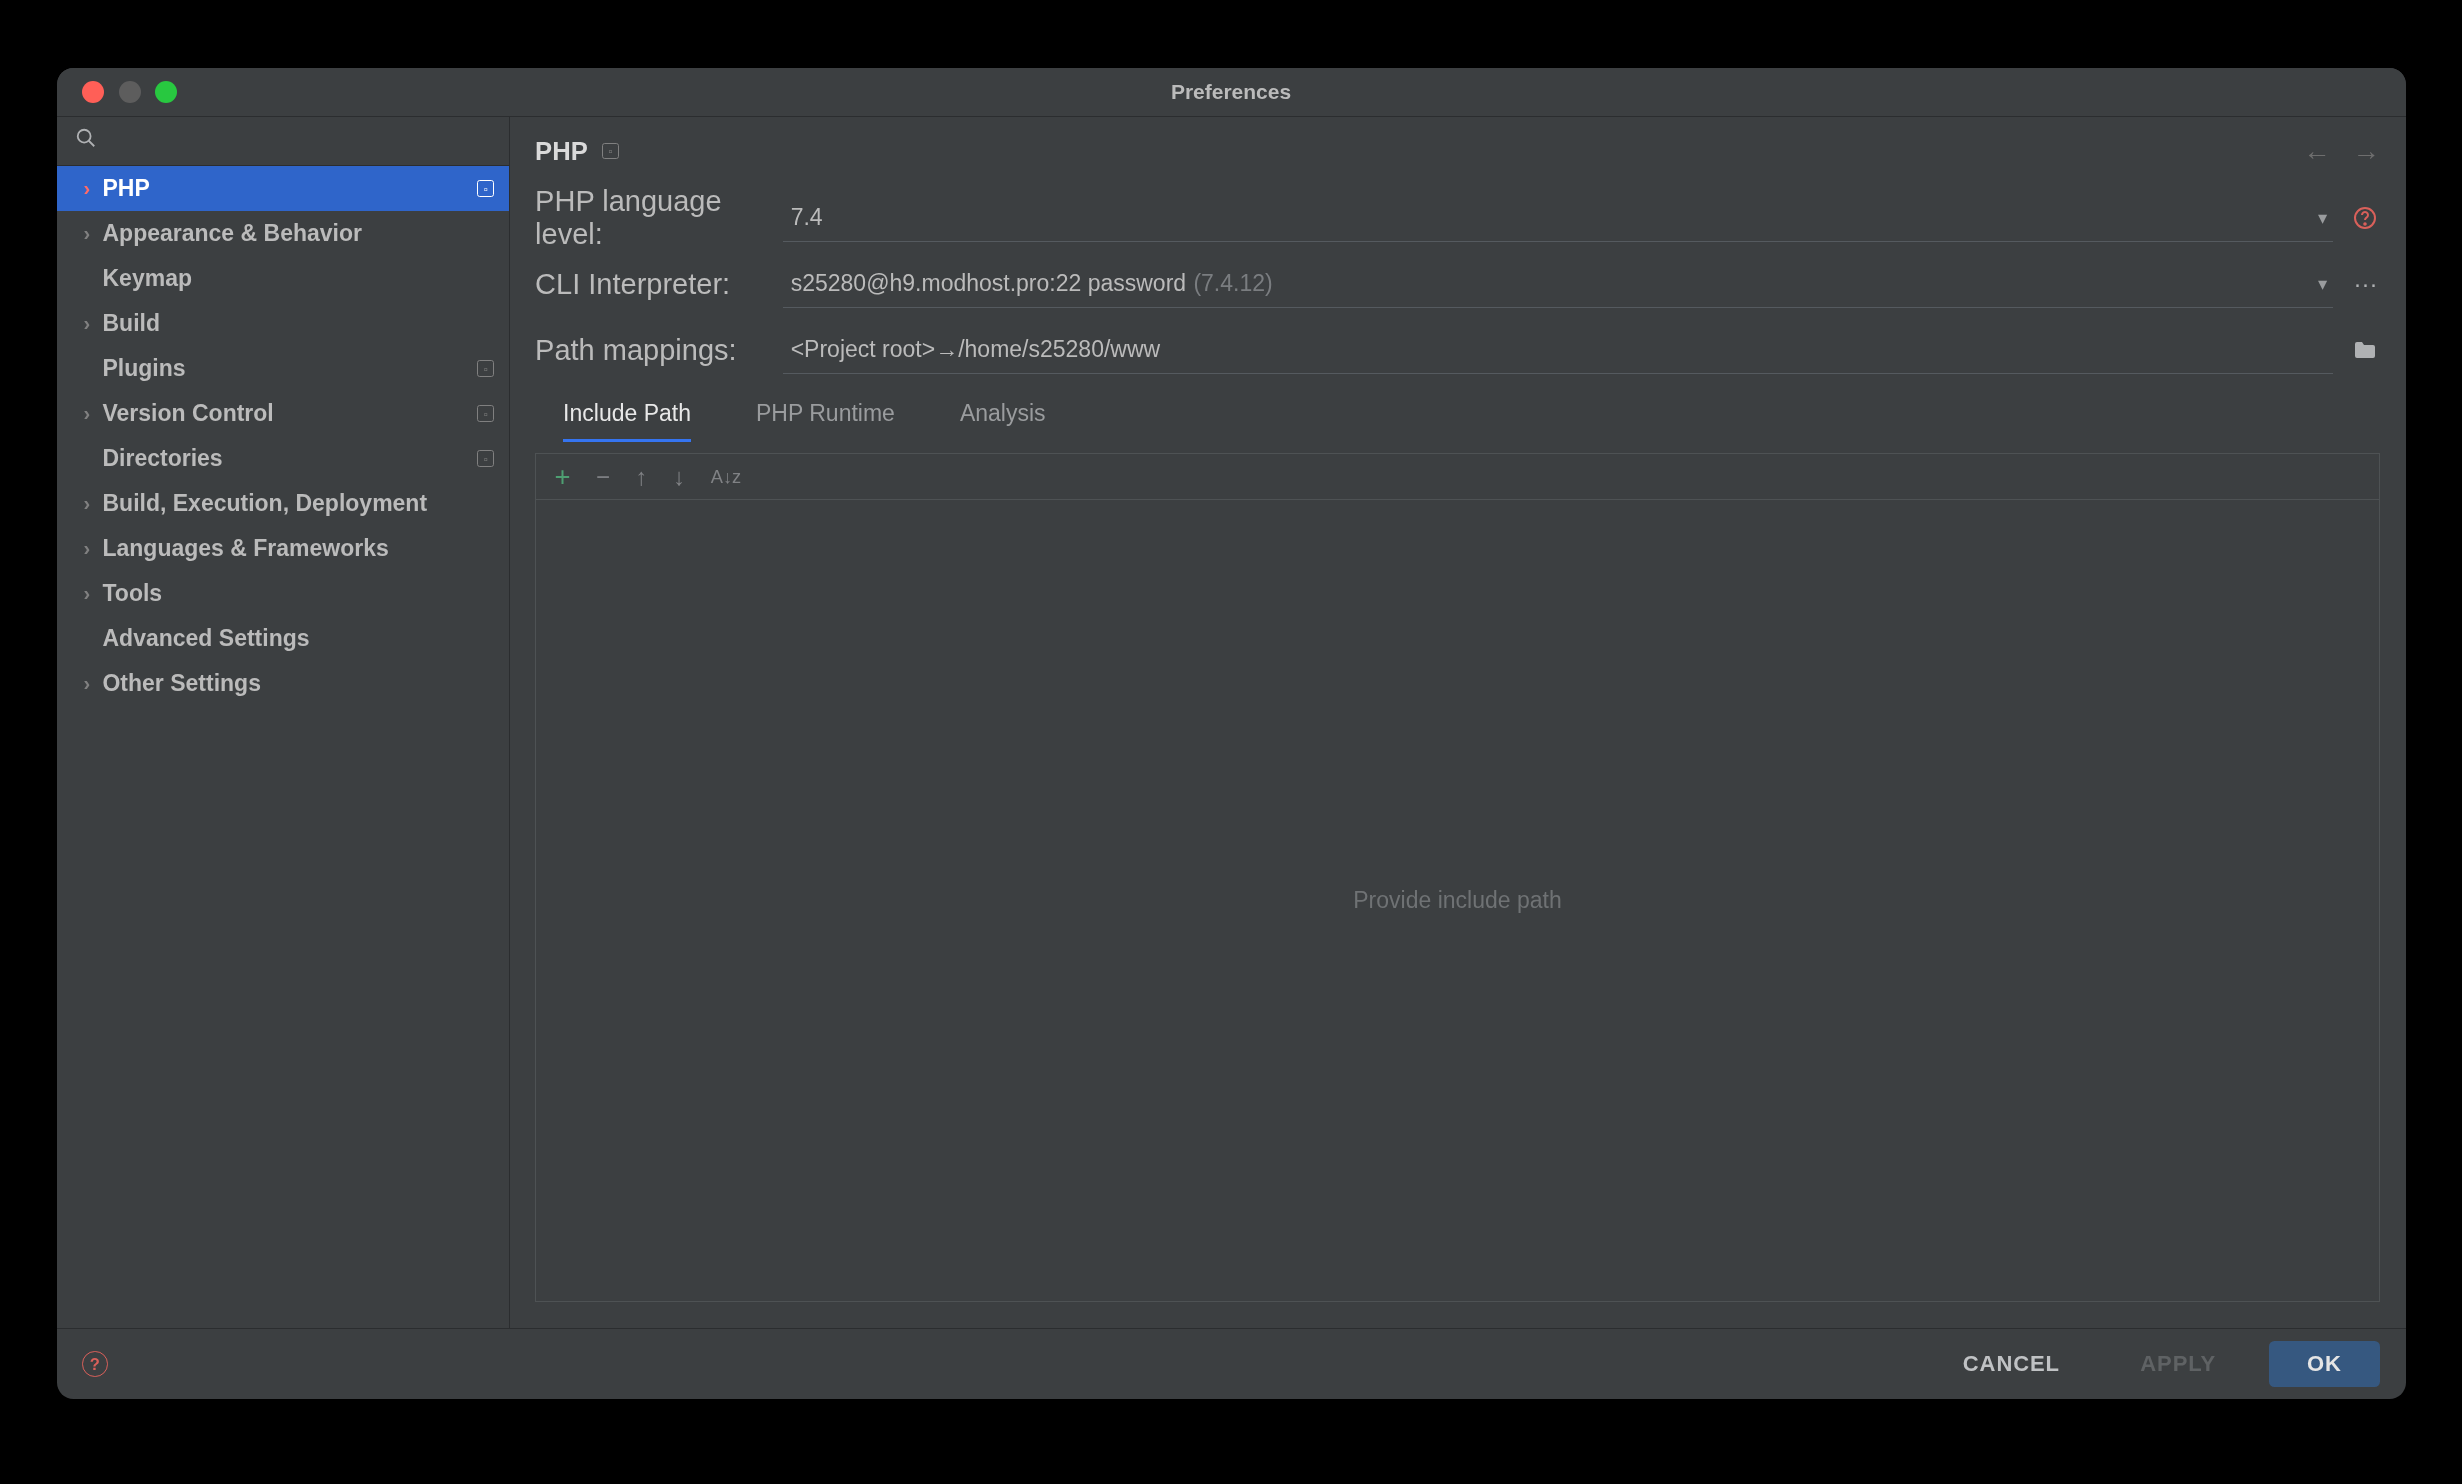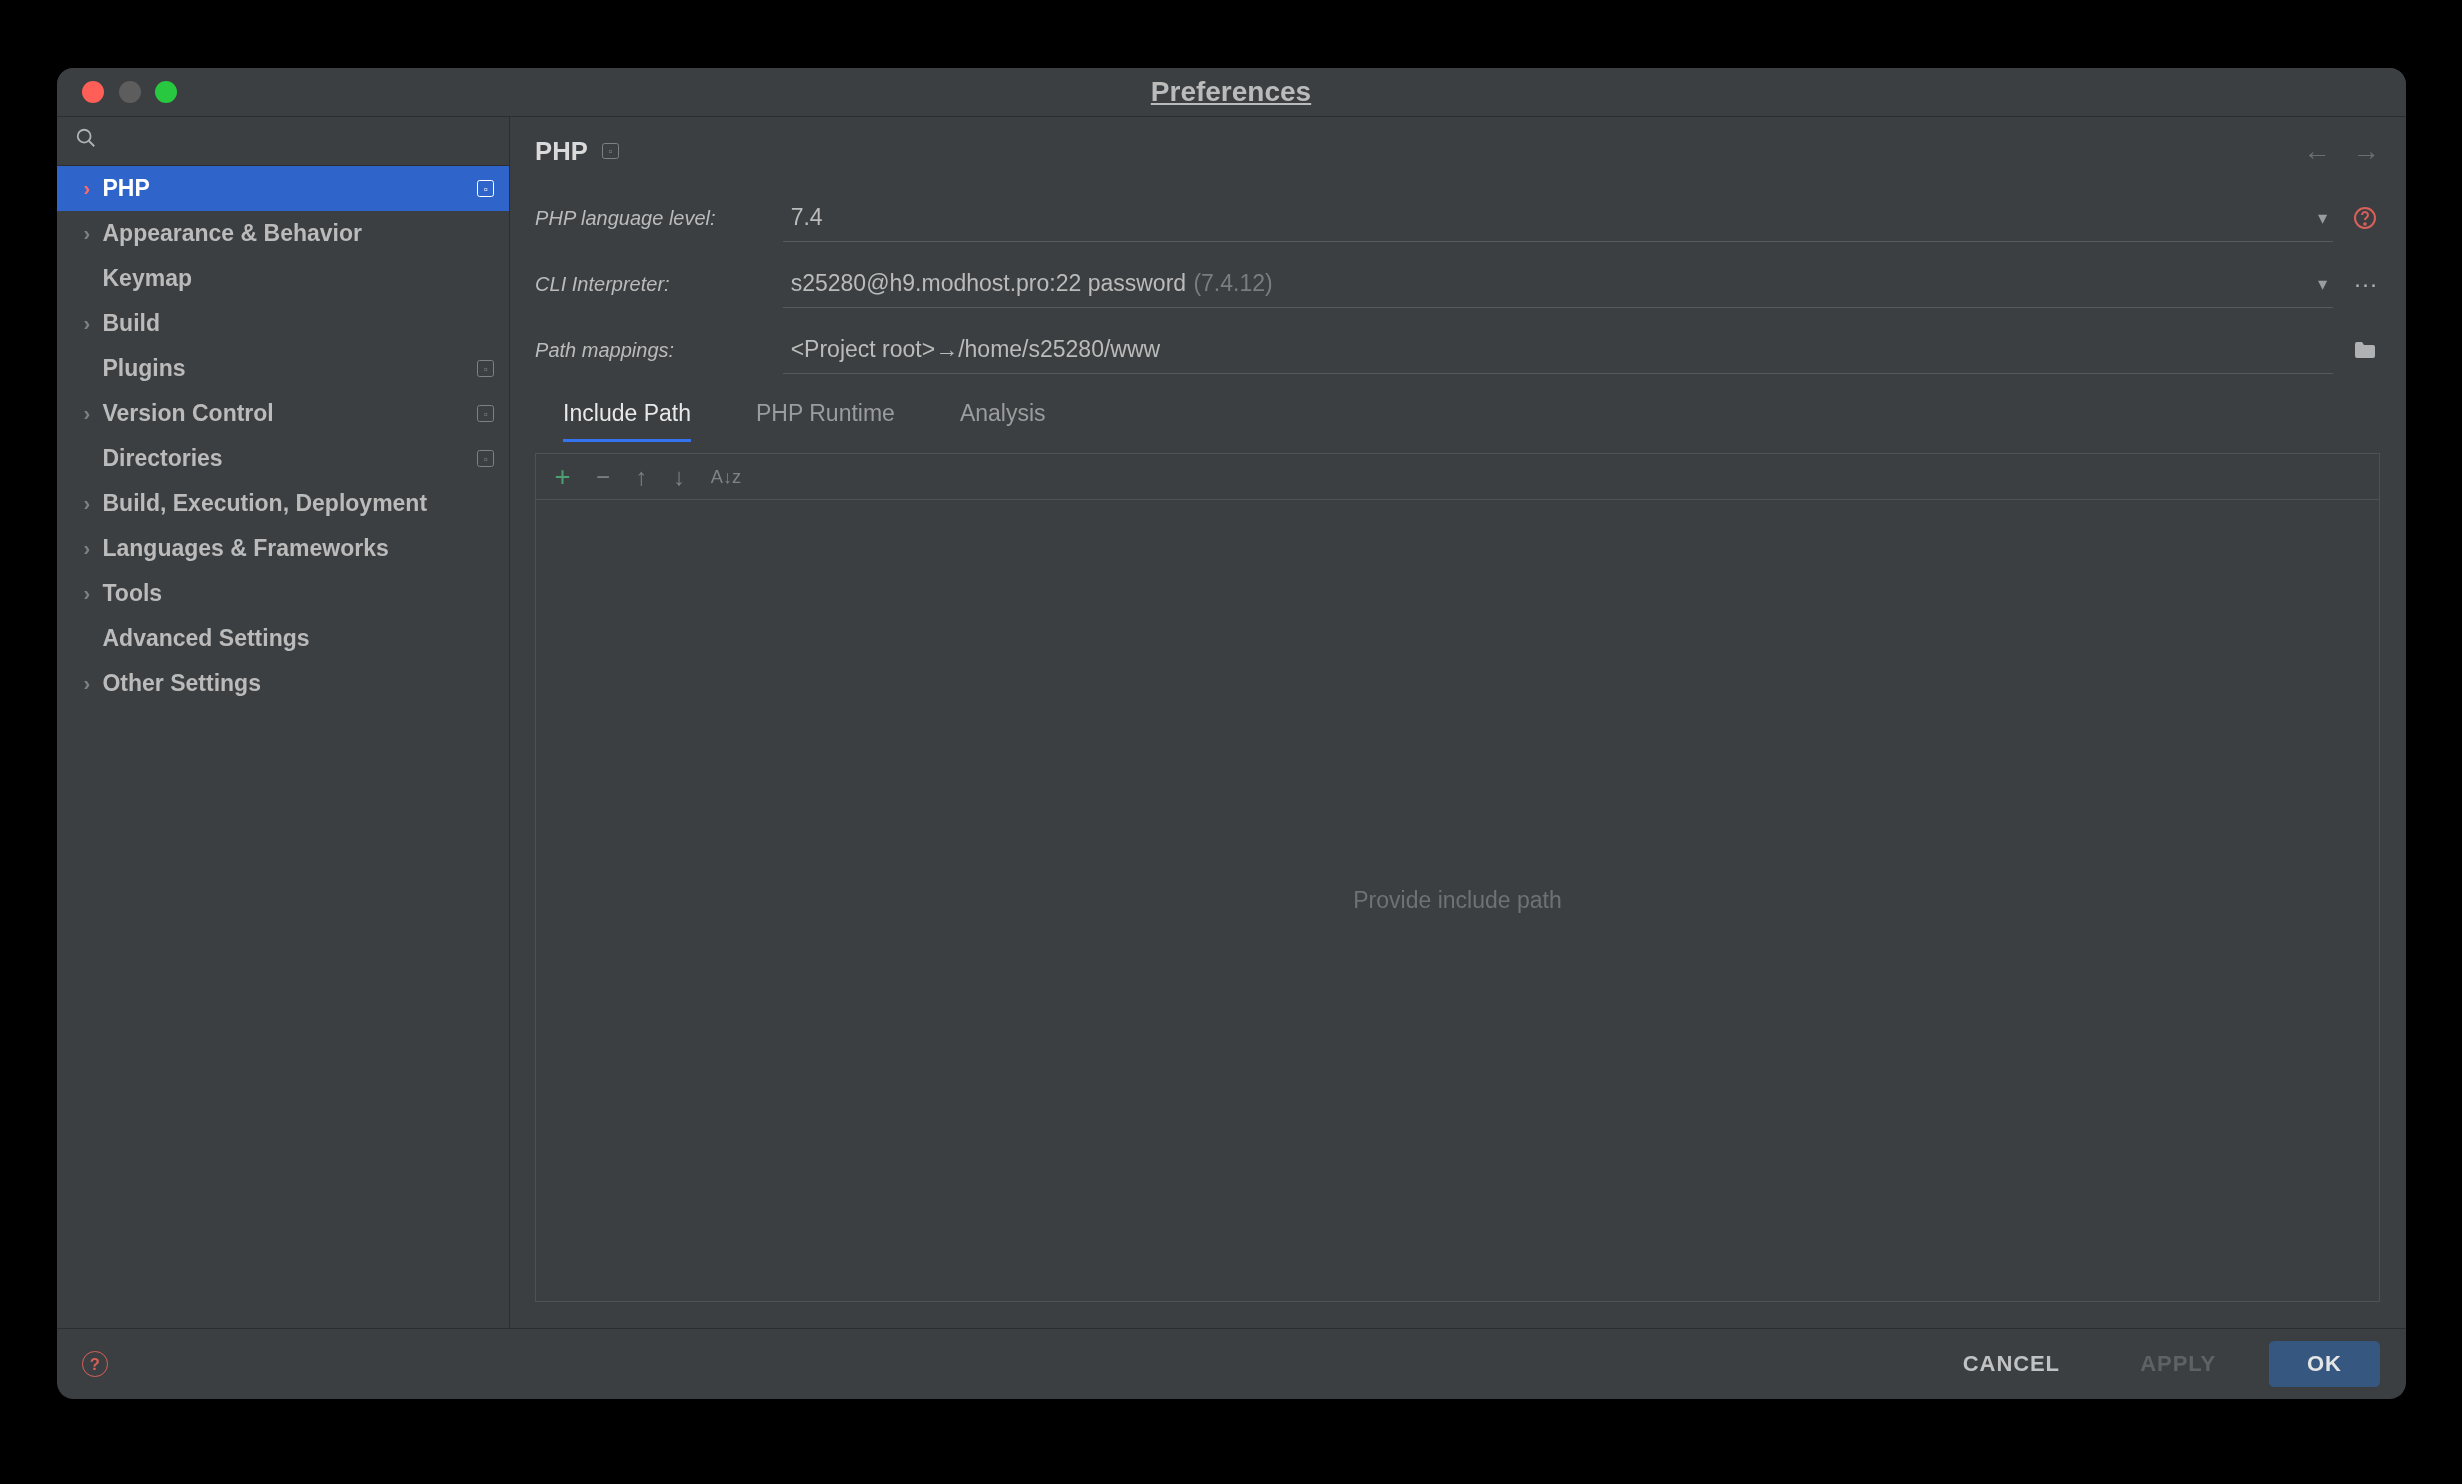--- a/index.html
+++ b/index.html
@@ -42,23 +42,22 @@
     border-radius: 50%;
   }
   .tl-close { background: #FF5F57; }
   .tl-min   { background: #5D5D5D; }
   .tl-max   { background: #28C840; }
   .titlebar-title {
     position: absolute;
     left: 50%;
     transform: translateX(-50%);
     color: #BBBBBB;
-    font-size: 28px;
+    font-size: 21px;
     font-weight: 600;
-    text-decoration: underline;
   }
   .body {
     flex: 1;
     display: flex;
     min-height: 0;
   }
   .sidebar {
     width: 453px;
     background: #3C3F41;
     border-right: 0.9px solid #2B2D2F;
@@ -167,22 +166,21 @@
   }
   .form-row {
     display: flex;
     align-items: center;
     min-height: 66px;
     gap: 18.3px;
   }
   .form-label {
     width: 230px;
     color: #BBBBBB;
-    font-size: 20px;
-    font-style: italic;
+    font-size: 29px;
   }
   .form-field {
     flex: 1;
     height: 48px;
     border-bottom: 1.8px solid #555A5F;
     display: flex;
     align-items: center;
     color: #BBBBBB;
     font-size: 23px;
     padding: 0 7.3px;

